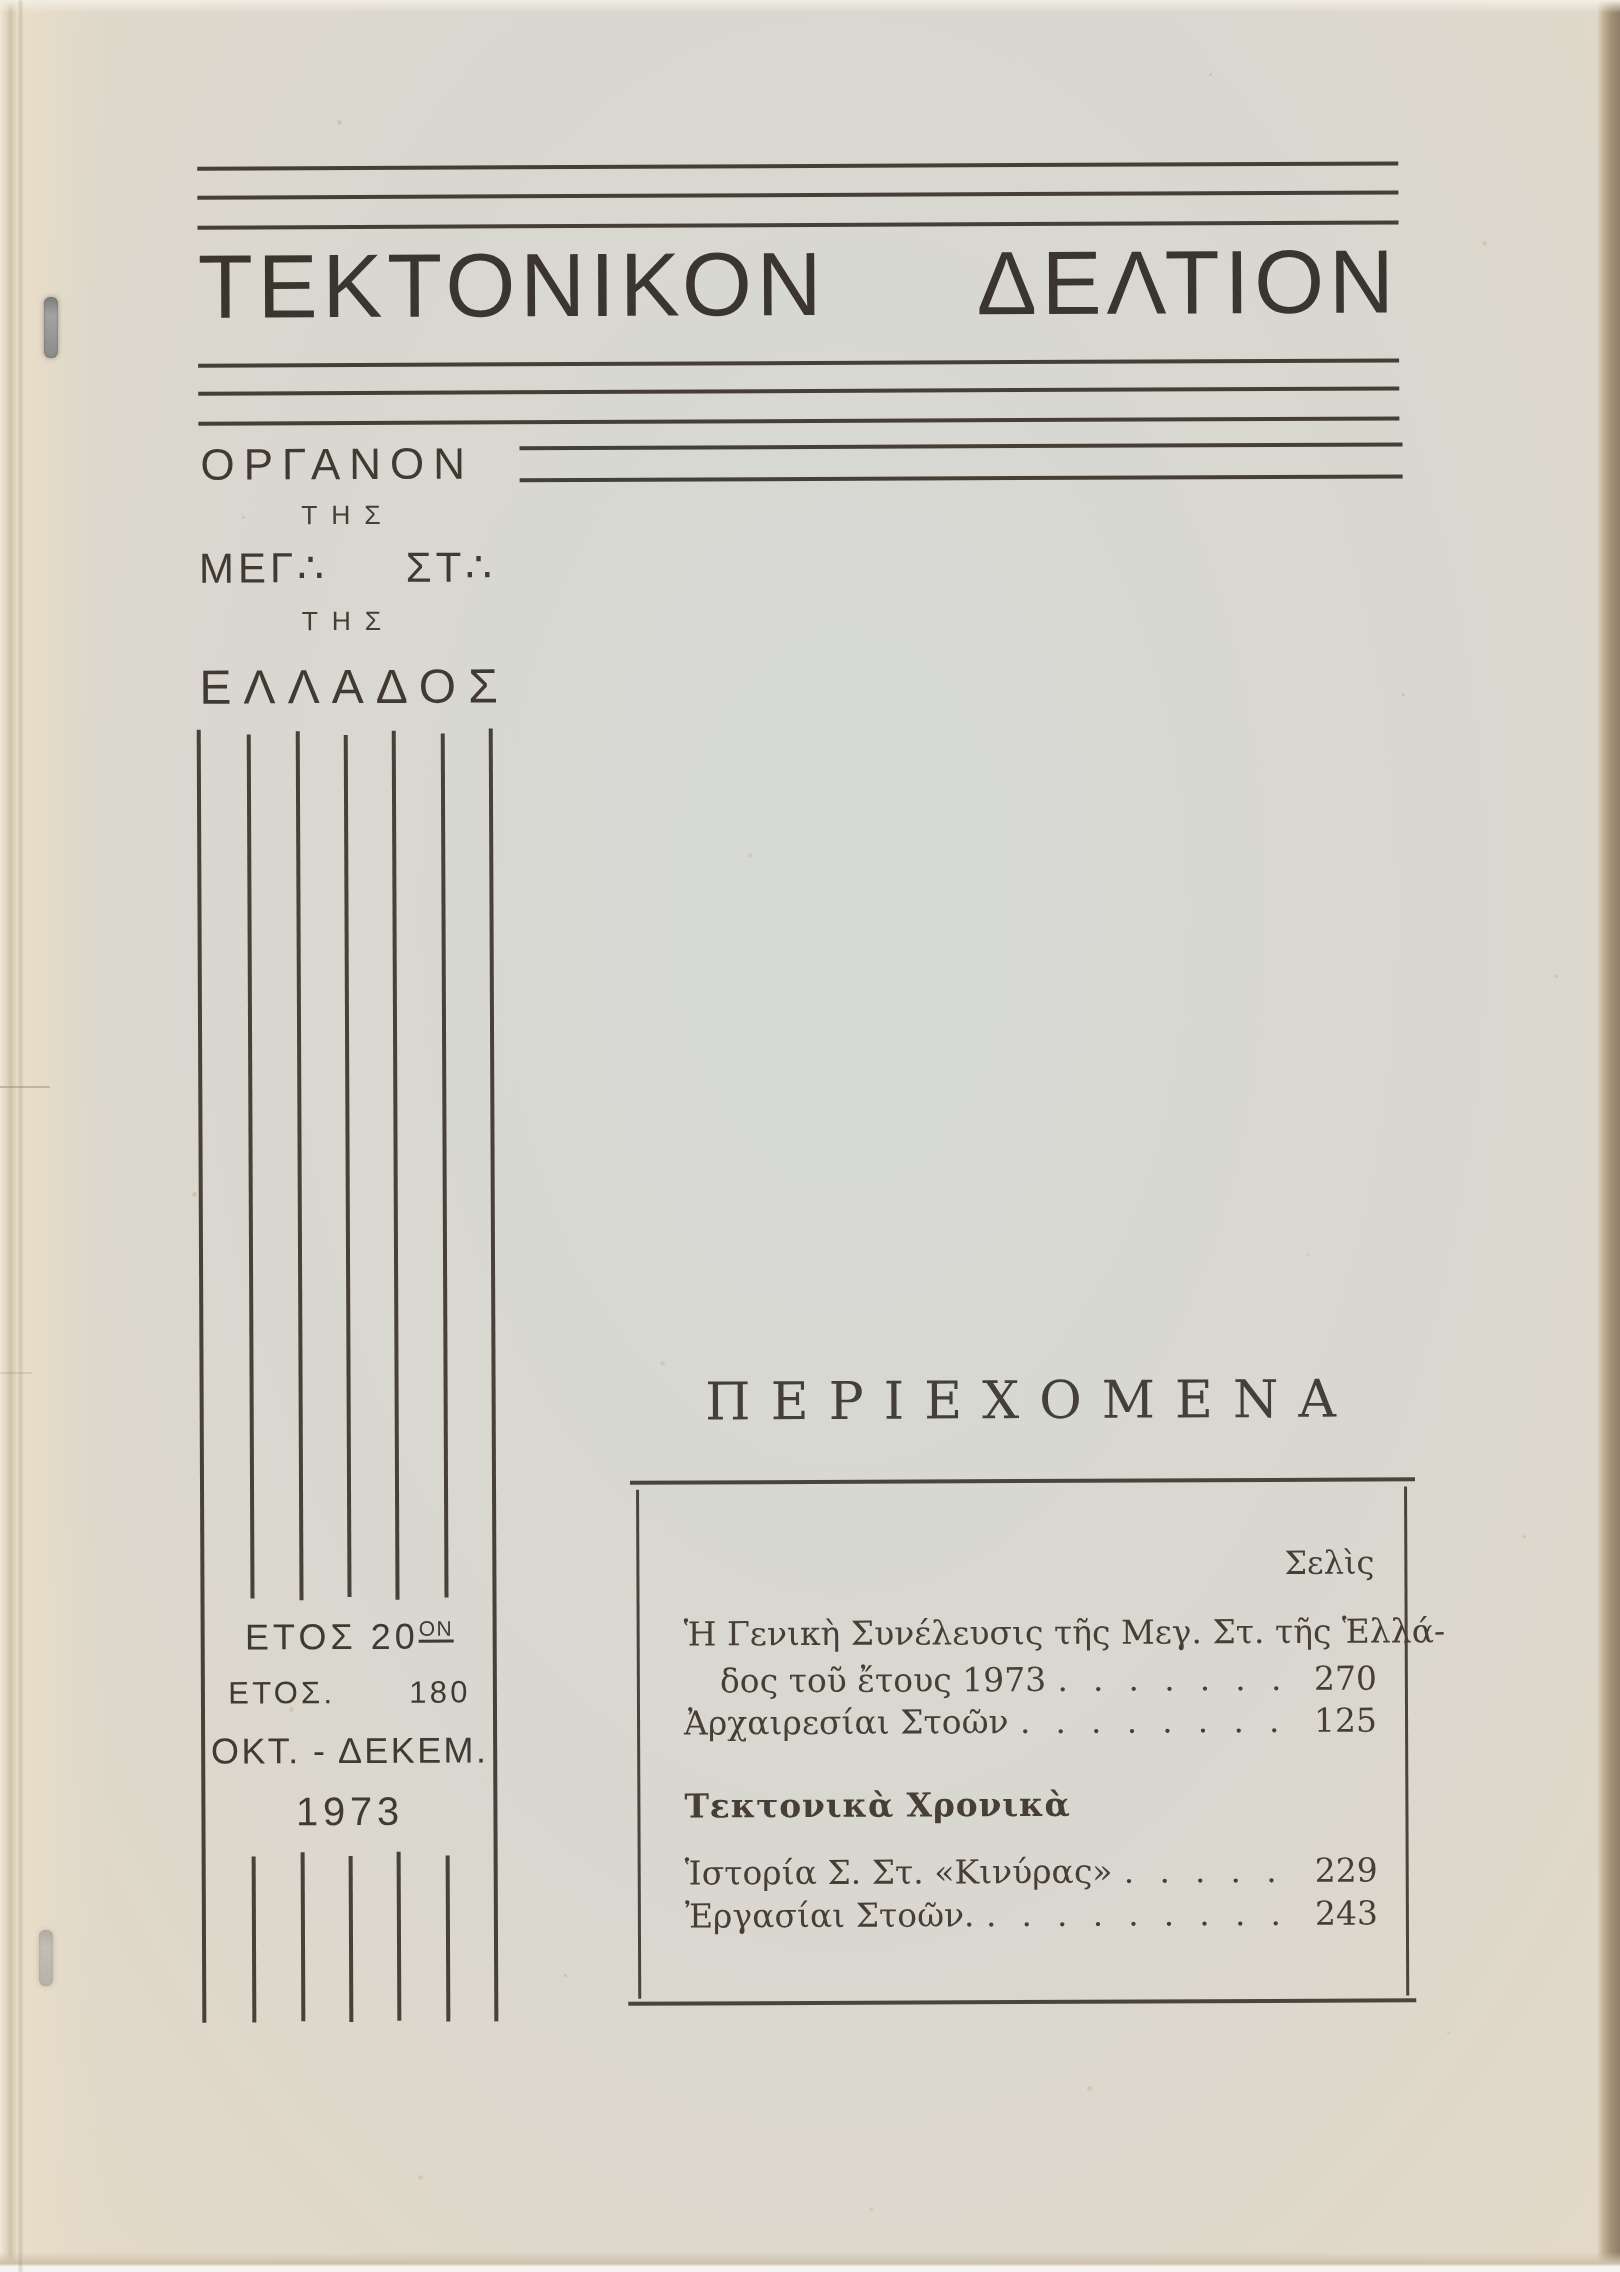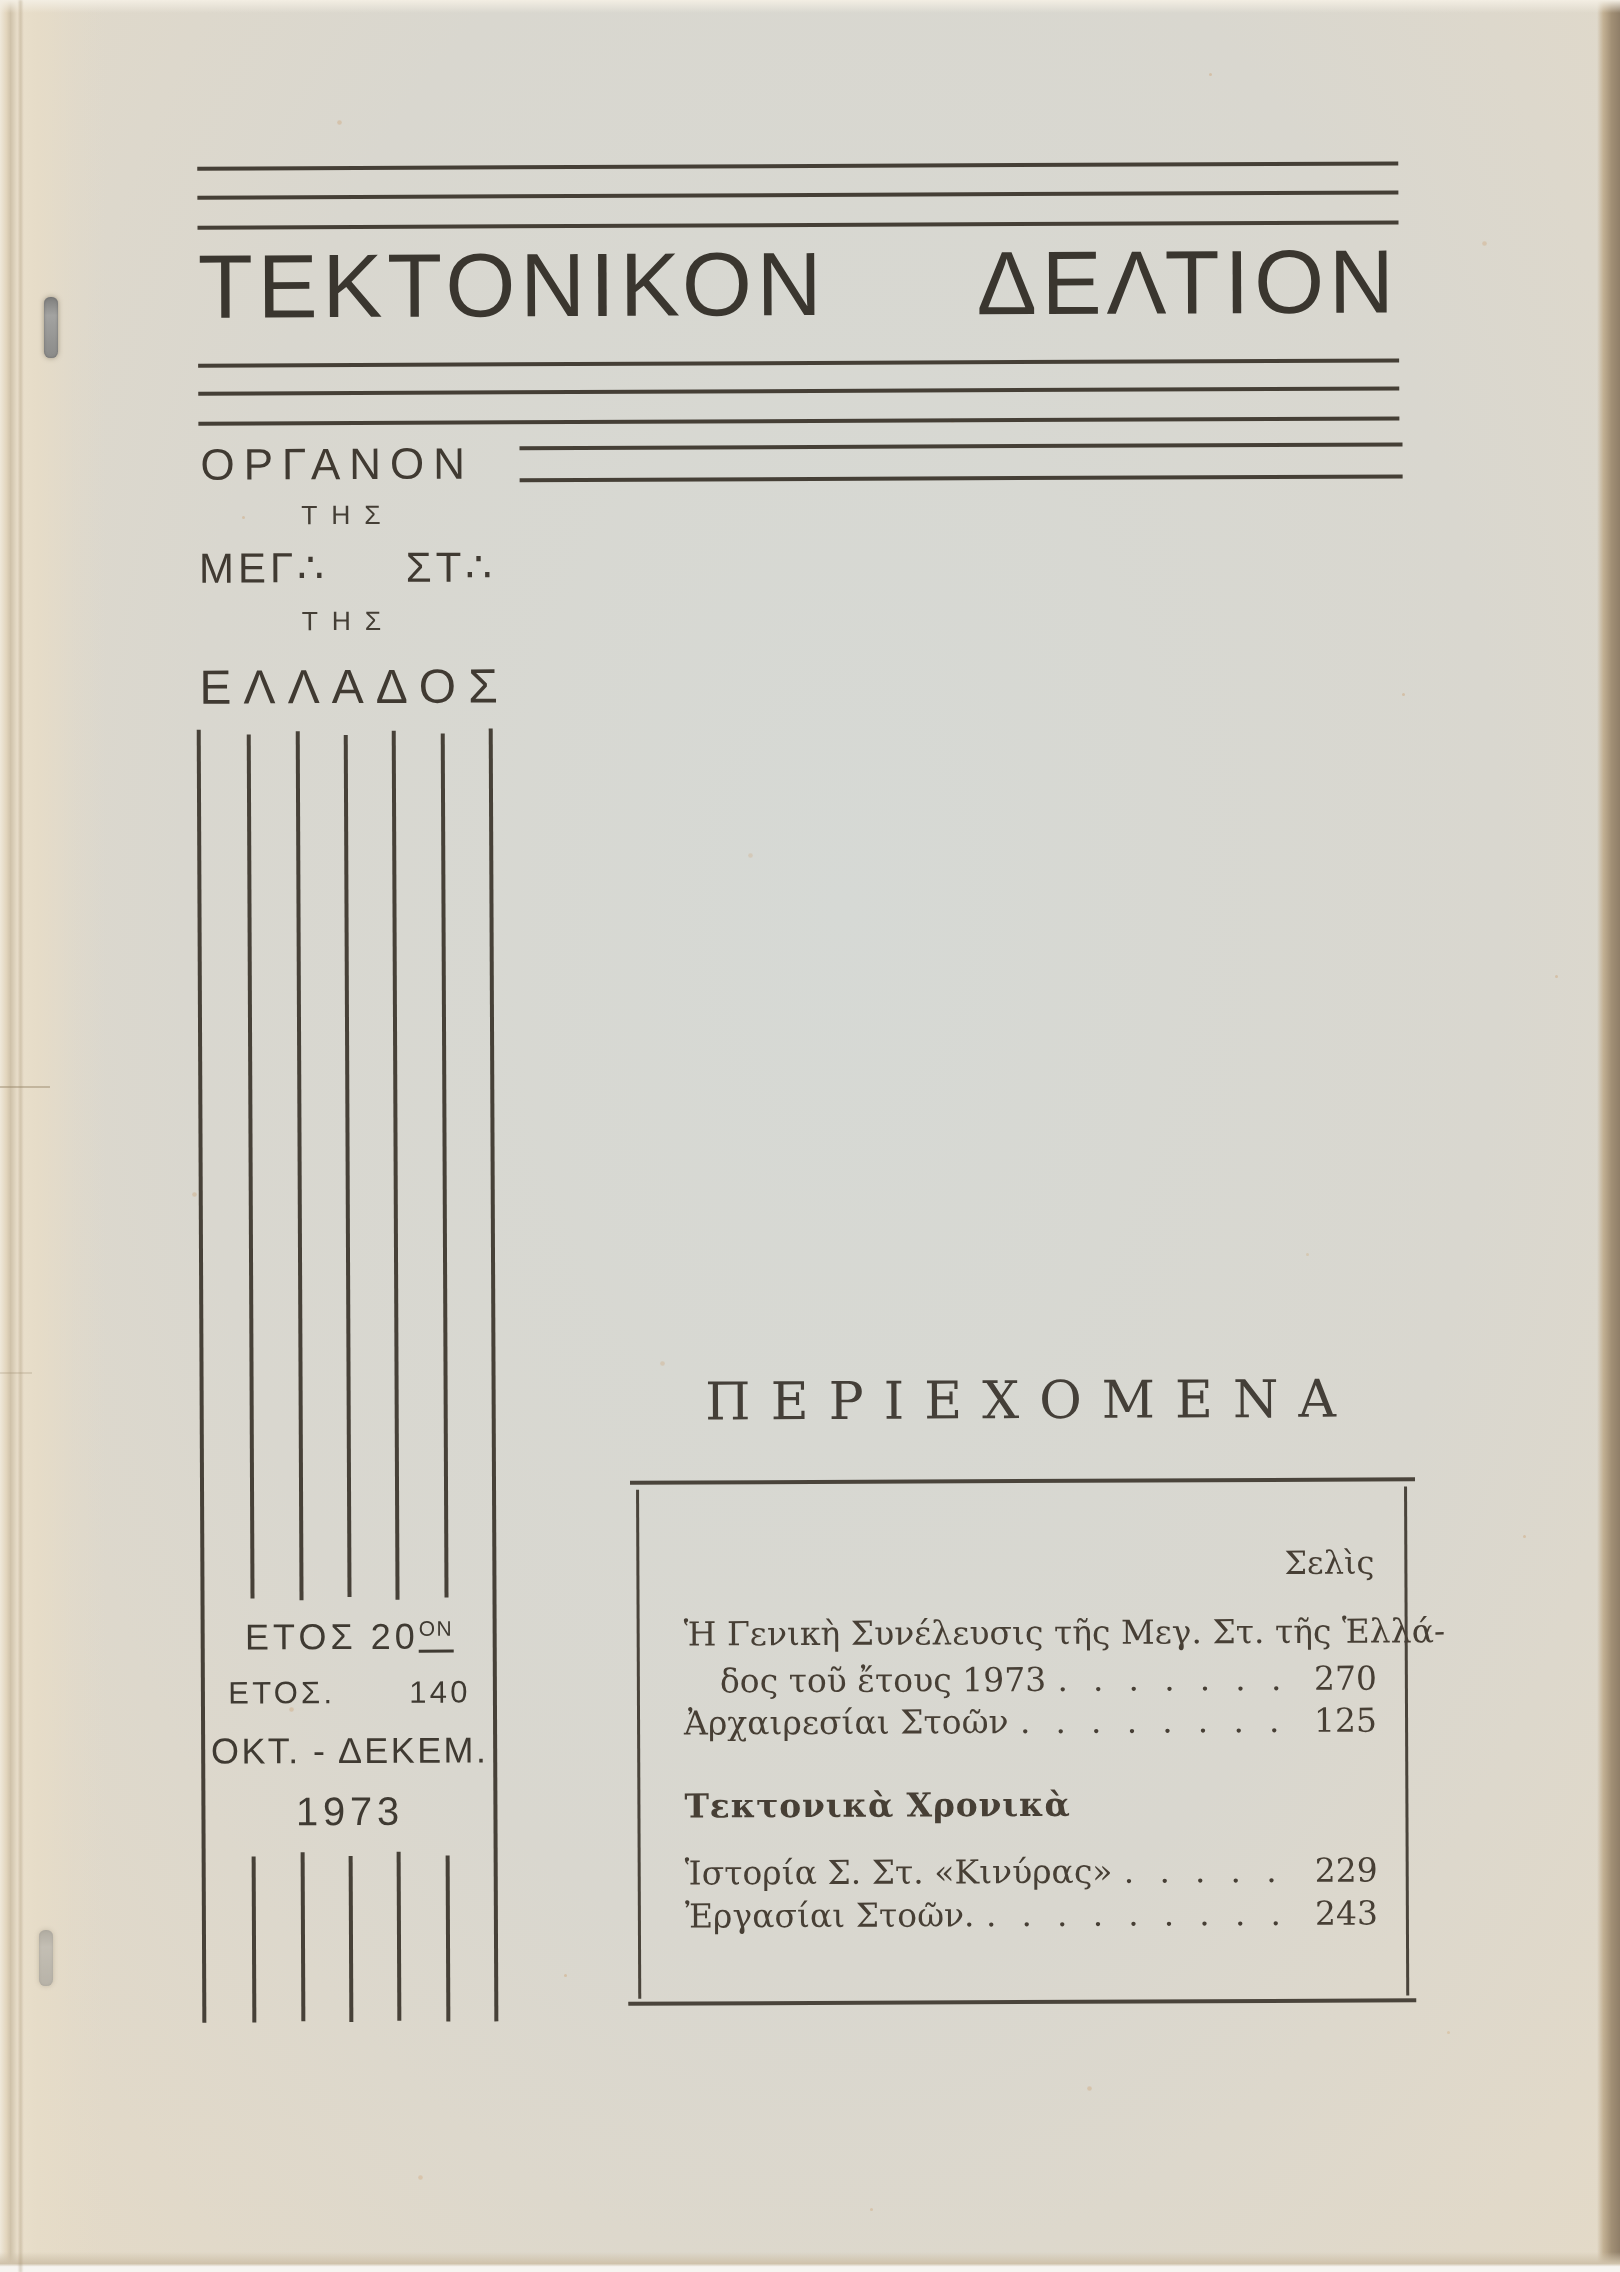--- a/index.html
+++ b/index.html
@@ -44,21 +44,21 @@
   .organ{position:absolute;left:203px;top:440px;font-size:44px;line-height:1;letter-spacing:8.9px;color:#403a32;}
   .article{position:absolute;left:201px;width:298px;text-align:center;font-size:26.6px;line-height:1;letter-spacing:13.7px;color:#443e35;}
   .art-1{top:500px;} .art-2{top:606px;}
   .lodge-row{position:absolute;left:201px;top:545px;width:297px;display:flex;justify-content:space-between;
       font-size:42px;line-height:1;letter-spacing:4px;color:#403a32;}
   .country{position:absolute;left:201px;top:661px;width:300px;display:flex;justify-content:space-between;
       font-size:48px;line-height:1;color:#403a32;}
 
   .issue-line{position:absolute;left:198px;width:297px;text-align:center;line-height:1;color:#3f3a32;}
   .iss-1{top:1617px;font-size:36px;letter-spacing:4px;}
-  .iss-1 .ord{font-size:21px;position:relative;top:-13px;letter-spacing:1.6px;border-bottom:3.2px solid #3f3a32;padding-bottom:10px;}
+  .iss-1 .ord{font-size:21px;position:relative;top:-13px;letter-spacing:1.6px;border-bottom:3.2px solid #3f3a32;padding-bottom:0;}
   .iss-2{top:1675px;font-size:31px;letter-spacing:3.2px;display:flex;justify-content:center;gap:74px;}
   .iss-3{top:1731px;font-size:36px;letter-spacing:2.4px;}
   .iss-4{top:1789px;font-size:40px;letter-spacing:4.8px;}
 
   .toc-heading{position:absolute;left:670px;top:1375px;width:698px;text-align:center;
       font-family:"DejaVu Serif",serif;font-size:52px;line-height:1;letter-spacing:20px;color:#443f38;text-indent:20px;}
   .toc-box-line{position:absolute;background:#4a443b;}
   .toc-text{font-family:"DejaVu Serif",serif;color:#473f35;}
   .toc-row{position:absolute;left:681px;width:693px;display:flex;align-items:baseline;font-size:33px;line-height:1.25;}
   .toc-row .txt{white-space:nowrap;}
@@ -123,21 +123,21 @@
     <div class="vl" style="left:297px;top:1850px;height:169px;"></div>
     <div class="vl" style="left:345px;top:1854px;height:166px;"></div>
     <div class="vl" style="left:393px;top:1850px;height:169px;"></div>
     <div class="vl" style="left:442px;top:1854px;height:166px;"></div>
 
     <div class="issue-line iss-1">
       <span>ΕΤΟΣ 20</span><span class="ord">ΟΝ</span>
     </div>
     <div class="issue-line iss-2">
       <span>ΕΤΟΣ.</span>
-      <span>140</span>
+      <span>180</span>
     </div>
     <div class="issue-line iss-3">ΟΚΤ. - ΔΕΚΕΜ.</div>
     <div class="issue-line iss-4">1973</div>
 
     <div class="toc-heading">ΠΕΡΙΕΧΟΜΕΝΑ</div>
 
     <div class="toc-box-line" style="left:628px;top:1480px;width:785px;height:4px;"></div>
     <div class="toc-box-line" style="left:634px;top:1489px;width:3.2px;height:509px;"></div>
     <div class="toc-box-line" style="left:1402px;top:1489px;width:3.2px;height:509px;"></div>
     <div class="toc-box-line" style="left:624px;top:2001px;width:788px;height:4px;"></div>

